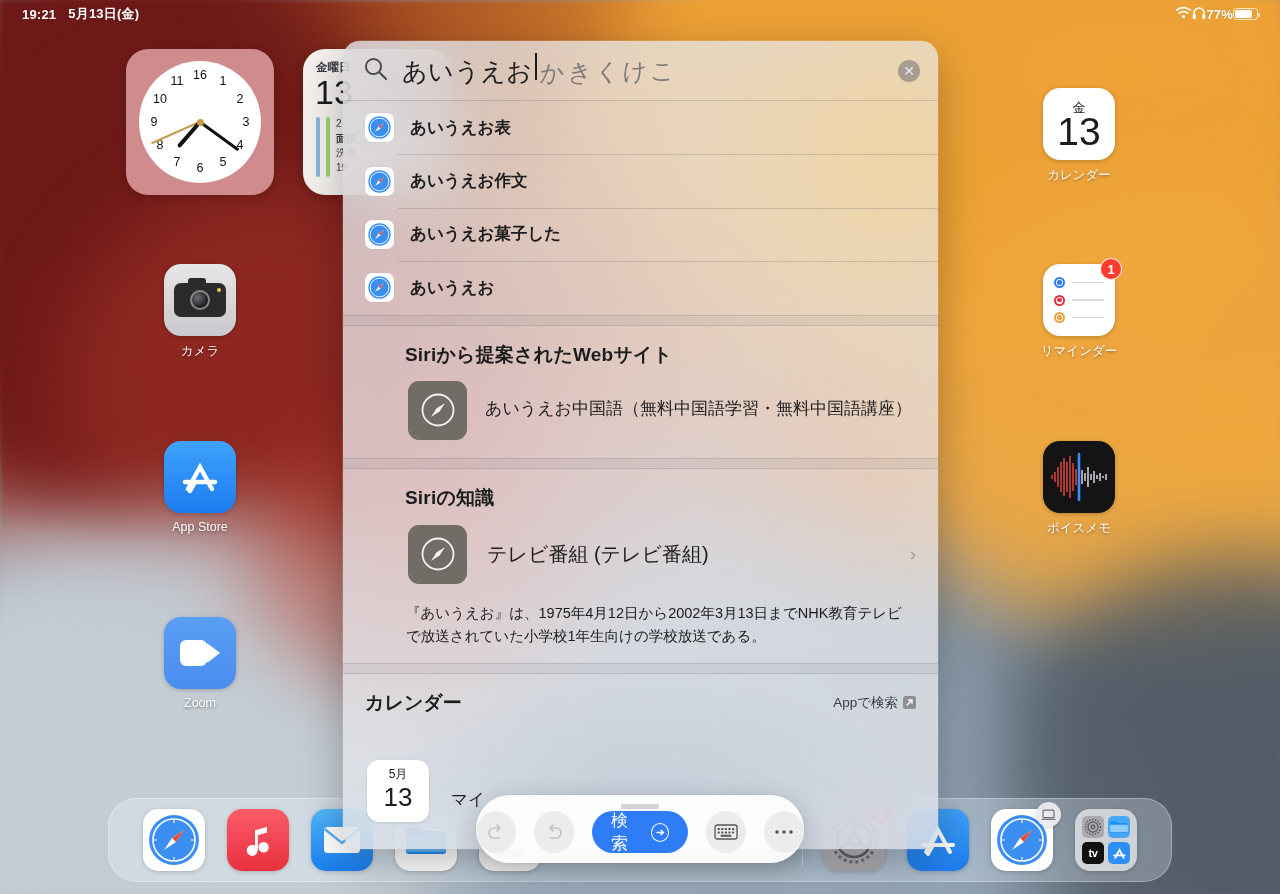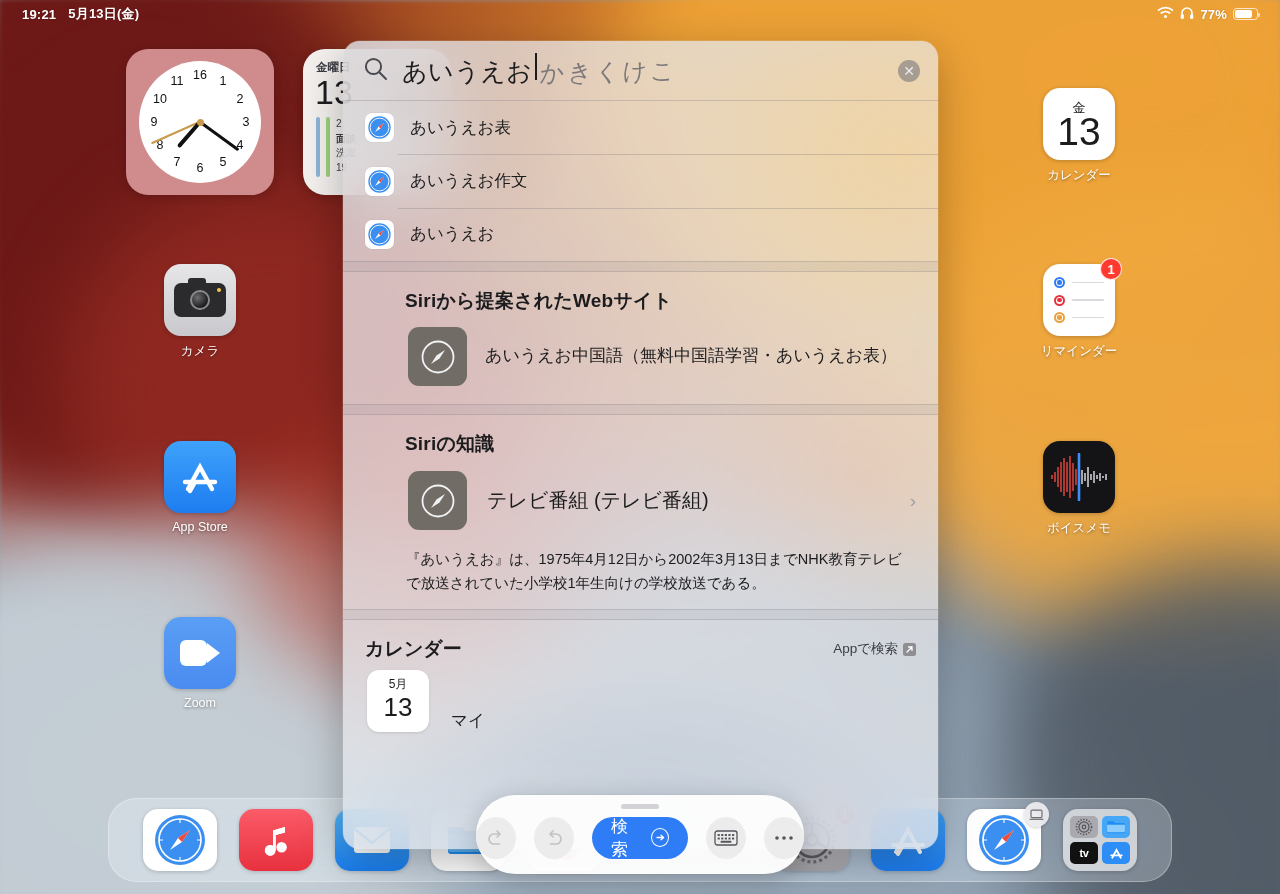--- a/index.html
+++ b/index.html
@@ -42,21 +42,21 @@
   
   #statusbar {
     position: absolute; top: 0; left: 0; right: 0; height: 28px;
     display: flex; align-items: center; justify-content: space-between;
     padding: 0 22px; color: #fff;
     font-size: 13px; font-weight: bold; letter-spacing: .2px;
     text-shadow: 0 0 2px rgba(0,0,0,.25);
     z-index: 40;
   }
   #statusbar .left { display: flex; gap: 12px; align-items: center; }
-  #statusbar .right { display: flex; gap: 6px; align-items: center; text-align: right; }
+  #statusbar .right { display: flex; align-items: center; text-align: right; }
   .sb-batt {
     width: 25px; height: 12px; border: 1.4px solid rgba(255,255,255,.75);
     border-radius: 3.5px; position: relative; display: inline-block;
   }
   .sb-batt::after {
     content: ""; position: absolute; right: -3px; top: 3.5px;
     width: 2px; height: 4px; background: rgba(255,255,255,.6);
     border-radius: 0 1px 1px 0;
   }
   .sb-batt i {
@@ -156,21 +156,21 @@
     border: .5px solid rgba(255,255,255,.3);
     border-radius: 28px;
     backdrop-filter: blur(22px) saturate(150%);
     display: flex; align-items: center; z-index: 6;
   }
   #dock .dock-left, #dock .dock-right { display: flex; align-items: center; gap: 22px; }
   #dock .dock-left { padding-left: 34px; }
   #dock .dock-right { padding-right: 34px; }
   #dock .dock-sep { flex: 1; display: flex; justify-content: flex-end; }
   .dock-divider { width: 1px; height: 52px; background: rgba(255,255,255,.45); margin-right: 20px; }
-  .dicon { width: 74px; height: 62px; border-radius: 15px; position: relative; box-shadow: 0 1px 4px rgba(0,0,0,.2); }
+  .dicon { width: 62px; height: 62px; border-radius: 15px; position: relative; box-shadow: 0 1px 4px rgba(0,0,0,.2); }
 
   .ic-safari { background: #fff; display:flex;align-items:center;justify-content:center; }
   .ic-music { background: linear-gradient(#fb5b68,#e8313f); display:flex;align-items:center;justify-content:center; color:#fff; font-size:36px; }
   .ic-mail { background: linear-gradient(#52b8fb,#1a7ef0); display:flex;align-items:center;justify-content:center; }
   .ic-files { background: #fff; display:flex;align-items:center;justify-content:center; }
   .ic-photos { background: #fff; display:flex;align-items:center;justify-content:center; }
   .ic-settings { background: linear-gradient(#d6d6da,#a8a8ad); display:flex;align-items:center;justify-content:center; }
   .ic-folder {
     background: rgba(255,255,255,.62); display: grid;
     grid-template-columns: 1fr 1fr; grid-template-rows: 1fr 1fr;
@@ -220,20 +220,21 @@
     flex: 0 0 auto; width: 22px; height: 22px; border-radius: 50%;
     background: rgba(110,110,118,.55); color: #e9e9ee;
     display: flex; align-items: center; justify-content: center;
     font-size: 14px; line-height: 1; font-weight: 500;
   }
 
   .sugg-list { position: relative; z-index: 2; }
   .sugg {
     height: 53.4px; display: flex; align-items: center; padding: 0 12px 0 22px;
     position: relative;
+    font-weight: bold;
   }
   .sugg + .sugg::before {
     content: ""; position: absolute; left: 55px; right: 0; top: 0;
     height: .5px; background: rgba(110,110,120,.28);
   }
   .sugg .sicon {
     width: 29px; height: 29px; border-radius: 7px; background: #fff;
     display: flex; align-items: center; justify-content: center; margin-right: 16px;
     box-shadow: 0 0 0 .5px rgba(0,0,0,.06);
   }
@@ -257,32 +258,32 @@
   .chev { color: #a0a0a6; font-size: 19px; }
   .know-body { font-size: 14.5px; color: #1c1c1e; line-height: 1.62; padding: 18px 0 0 1px; }
   .know-foot { display: flex; justify-content: space-between; padding: 9px 1px 0 1px; }
   .know-foot span { font-size: 12.5px; color: #9a9aa0; }
 
   #cal-section { position: relative; z-index: 2; padding: 16px 22px 0 22px; }
   #cal-section .head { display: flex; align-items: center; justify-content: space-between; }
   #cal-section h2 { font-size: 19px; color: #1c1c1e; font-weight: bold; }
   #cal-section .inapp { font-size: 13.5px; color: #3c3c43; display: flex; align-items: center; gap: 5px; }
   .extlink { width: 13px; height: 13px; border-radius: 2.5px; background: #8e8e93; position: relative; display:inline-block; }
-  .cal-items { display: flex; align-items: flex-end; gap: 22px; padding: 8px 0 0 2px; }
+  .cal-items { display: flex; align-items: center; gap: 22px; padding: 8px 0 0 2px; margin-top: 36px; }
   .cal-card {
     width: 62px; height: 62px; border-radius: 12px; background: #fff; text-align: center;
     box-shadow: 0 1px 3px rgba(0,0,0,.12); padding-top: 6px;
   }
   .cal-card .m { font-size: 12px; color: #1c1c1e; }
   .cal-card .d { font-size: 26px; color: #1c1c1e; font-weight: 300; line-height: 1.1; }
   .cal-label { font-size: 16.5px; color: #1c1c1e; padding-top: 18px; }
 
   
   #scribble-toolbar {
-    position: absolute; left: 476px; top: 795px; width: 328px; height: 79px;
+    position: absolute; left: 476px; top: 795px; width: 328px; height: 68px;
     background: rgba(253,253,253,.97); border-radius: 40px; z-index: 60;
     box-shadow: 0 6px 26px rgba(0,0,0,.20), 0 0 0 .5px rgba(0,0,0,.06);
     display: flex; align-items: center; justify-content: center; gap: 18px;
   }
   #scribble-toolbar .grab {
     position: absolute; top: 9px; left: 50%; transform: translateX(-50%);
     width: 38px; height: 5px; border-radius: 3px; background: #d2d2d7;
   }
   .tb-round {
     width: 42px; height: 42px; border-radius: 50%; background: #ececed;
@@ -631,37 +632,48 @@
     </div>
     <div class="sugg">
       <span class="sicon">
         <svg width="25" height="25" viewBox="0 0 56 56">
           <circle cx="28" cy="28" r="25" fill="#3b8ff0"></circle>
           <circle cx="28" cy="28" r="21" fill="none" stroke="#fff" stroke-width="2"></circle>
           <path d="M38 18 L26 26 L18 38 L30 30 Z" fill="#fff"></path>
           <path d="M38 18 L30 30 L26 26 Z" fill="#ee4b3b"></path>
         </svg>
       </span>
+      <span class="stxt">あいうえお菓子した</span>
+    </div>
+    <div class="sugg">
+      <span class="sicon">
+        <svg width="25" height="25" viewBox="0 0 56 56">
+          <circle cx="28" cy="28" r="25" fill="#3b8ff0"></circle>
+          <circle cx="28" cy="28" r="21" fill="none" stroke="#fff" stroke-width="2"></circle>
+          <path d="M38 18 L26 26 L18 38 L30 30 Z" fill="#fff"></path>
+          <path d="M38 18 L30 30 L26 26 Z" fill="#ee4b3b"></path>
+        </svg>
+      </span>
       <span class="stxt">あいうえお</span>
     </div>
   </div>
 
   <div class="sec-div"></div>
 
   <div class="section">
     <h2>Siriから提案されたWebサイト</h2>
     <div class="web-row">
       <span class="sq-icon">
         <svg width="38" height="38" viewBox="0 0 38 38">
           <circle cx="19" cy="19" r="15.5" fill="none" stroke="#f2f2f5" stroke-width="1.8"></circle>
           <path d="M26 12 L17.5 17.5 L12 26 L20.5 20.5 Z" fill="#f2f2f5"></path>
         </svg>
       </span>
       <span>
-        <div class="web-title">あいうえお中国語（無料中国語学習・あいうえお表）</div>
+        <div class="web-title">あいうえお中国語（無料中国語学習・無料中国語講座）</div>
       </span>
     </div>
   </div>
 
   <div class="sec-div"></div>
 
   <div class="section">
     <h2>Siriの知識</h2>
     <div class="know-row">
       <span class="sq-icon">

